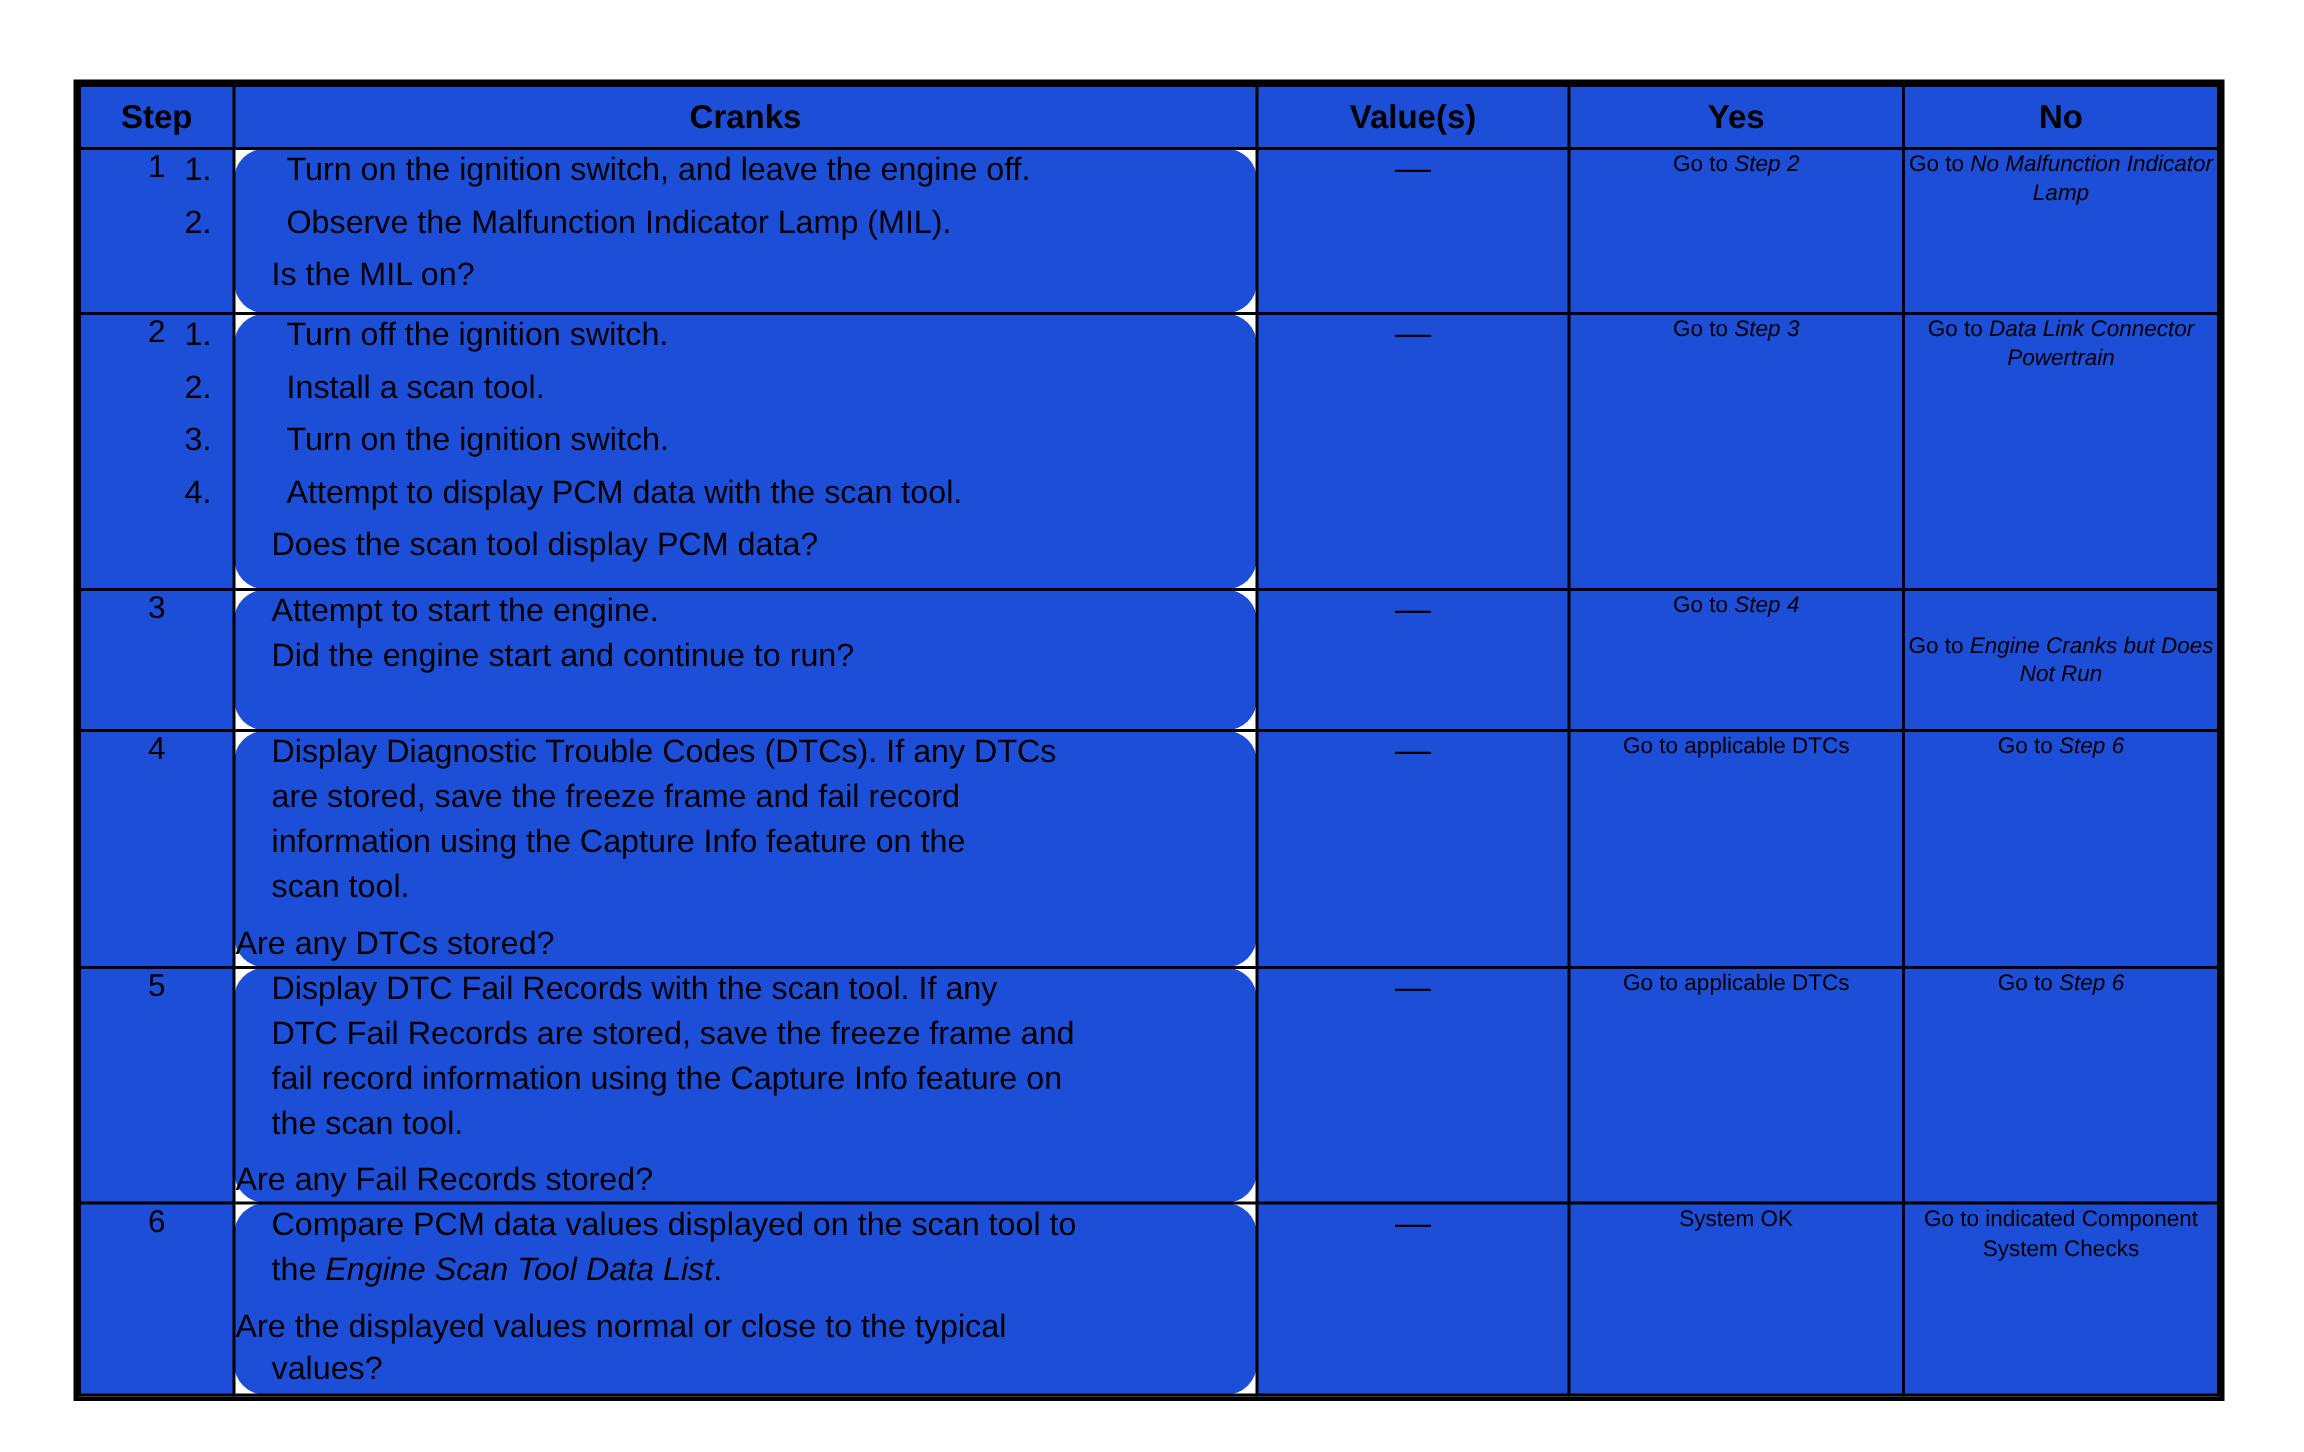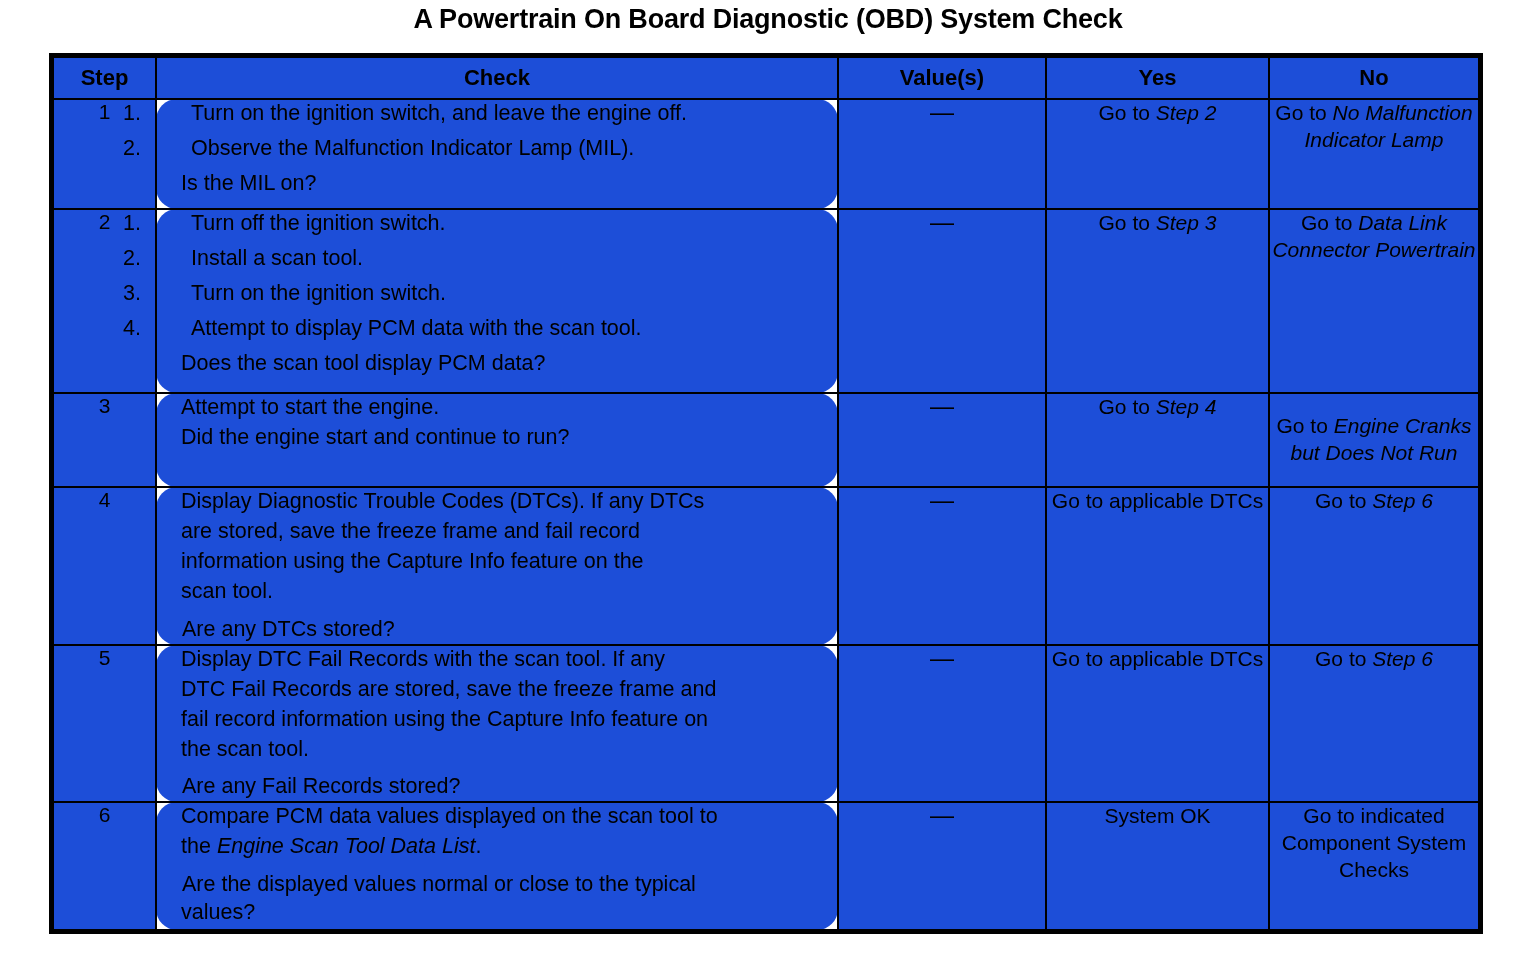--- a/index.html
+++ b/index.html
@@ -92,21 +92,21 @@
 
   td.value-cell {
     text-align: center;
     vertical-align: middle;
     font-size: 22px;
   }
 
   td.yes-cell, td.no-cell {
     text-align: center;
     vertical-align: bottom;
-    font-size: 21px;
+    font-size: 15px;
     line-height: 1.28;
     padding-bottom: 6px;
   }
 
   .ol-line {
     display: block;
     margin-left: 34px;
     text-indent: -34px;
     padding-bottom: 7px;
     white-space: nowrap;
@@ -114,47 +114,45 @@
   .ol-line .num { display: inline-block; width: 34px; }
 
   .plain-line {
     display: block;
     padding-bottom: 2px;
     padding-left: 24px;
   }
   .q-line {
     display: block;
     padding-top: 8px;
-    margin-left: 25px;
   }
 
   .ital { font-style: italic; }
   .dash { font-size: 24px; line-height: 1; }
 
   .nowrap { white-space: nowrap; }
 </style>
 </head>
 <body>
 
 <div id="page">
 
-  <div id="doc-title">A Powertrain On Board Diagnostic (OBD) System Check</div>
 
   <table class="obd">
     <colgroup>
       <col class="c-step">
         <col class="c-action">
         <col class="c-value">
         <col class="c-yes">
         <col class="c-no">
     </colgroup>
     <thead>
       <tr>
         <th>Step</th>
-        <th>Check</th>
+        <th>Cranks</th>
         <th>Value(s)</th>
         <th>Yes</th>
         <th>No</th>
       </tr>
     </thead>
     <tbody>
 
       <tr style="height:110px">
         <td class="step-cell">1</td>
         <td class="action-cell">

